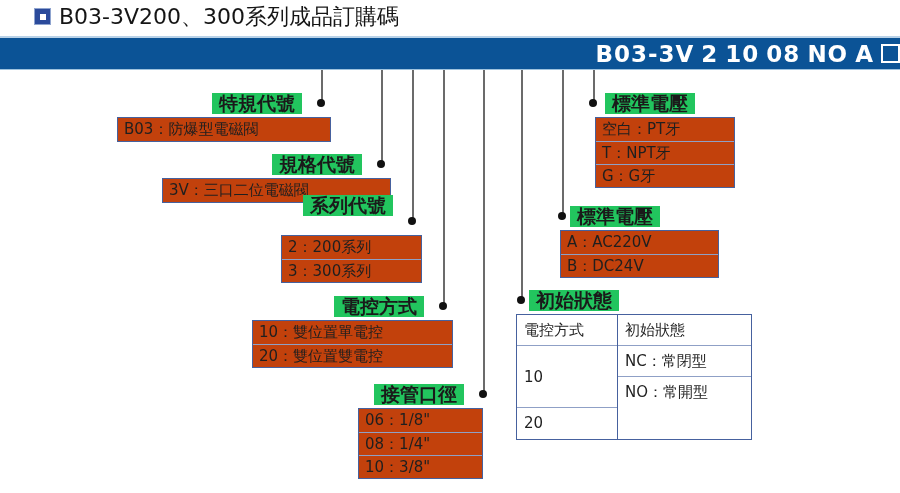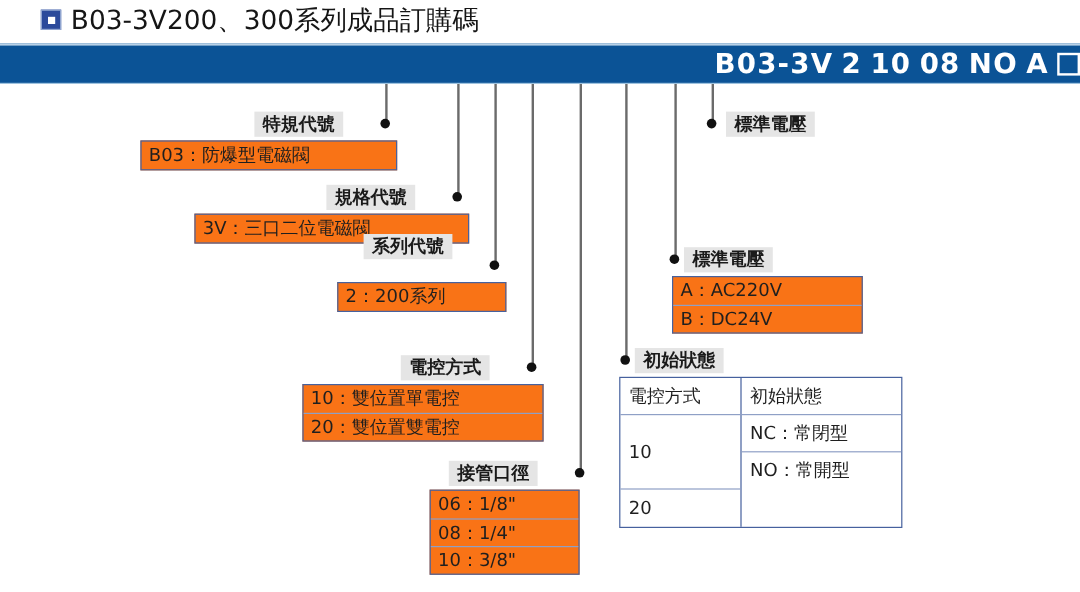--- a/index.html
+++ b/index.html
@@ -98,36 +98,36 @@
     position: absolute;
     width: 8px;
     height: 8px;
     border-radius: 50%;
     background: #111111;
   }
 
   
   .tag {
     position: absolute;
-    background: #e5e5e5;
+    background: #22c55e;
     color: #1a1a1a;
     font-weight: bold;
-    font-size: 15px;
+    font-size: 19px;
     line-height: 21px;
     height: 21px;
     padding: 0 7px;
     white-space: nowrap;
     box-sizing: border-box;
   }
 
   
   .vbox {
     position: absolute;
     border: 1.5px solid #46619e;
-    background: #f97316;
+    background: #c2410c;
     box-sizing: border-box;
   }
   .vbox .row {
     font-size: 15px;
     line-height: 23px;
     height: 23px;
     color: #1f1f1f;
     padding: 0 6px;
     white-space: nowrap;
     box-sizing: border-box;
@@ -213,39 +213,45 @@
   <div class="dot" style="left:377px; top:160px;"></div>
   <div class="tag" style="left:272px; top:154px;">規格代號</div>
   <div class="vbox" style="left:162px; top:178px; width:229px;">
     <div class="row">3V：三口二位電磁閥</div>
   </div>
 
   <div class="dot" style="left:408px; top:217px;"></div>
   <div class="tag" style="left:303px; top:195px;">系列代號</div>
   <div class="vbox" style="left:281px; top:235px; width:141px;">
     <div class="row">2：200系列</div>
+    <div class="row">3：300系列</div>
   </div>
 
   <div class="dot" style="left:439px; top:302px;"></div>
   <div class="tag" style="left:334px; top:296px;">電控方式</div>
   <div class="vbox" style="left:252px; top:320px; width:201px;">
     <div class="row">10：雙位置單電控</div>
     <div class="row">20：雙位置雙電控</div>
   </div>
 
   <div class="dot" style="left:479px; top:390px;"></div>
   <div class="tag" style="left:374px; top:384px;">接管口徑</div>
   <div class="vbox" style="left:358px; top:408px; width:125px;">
     <div class="row">06：1/8"</div>
     <div class="row">08：1/4"</div>
     <div class="row">10：3/8"</div>
   </div>
 
   <div class="dot" style="left:589px; top:99px;"></div>
   <div class="tag" style="left:605px; top:93px;">標準電壓</div>
+  <div class="vbox" style="left:595px; top:117px; width:140px;">
+    <div class="row">空白：PT牙</div>
+    <div class="row">T：NPT牙</div>
+    <div class="row">G：G牙</div>
+  </div>
 
   <div class="dot" style="left:558px; top:212px;"></div>
   <div class="tag" style="left:570px; top:206px;text-align:center;">標準電壓</div>
   <div class="vbox" style="left:560px; top:230px; width:159px;">
     <div class="row">A：AC220V</div>
     <div class="row">B：DC24V</div>
   </div>
 
   <div class="dot" style="left:517px; top:296px;"></div>
   <div class="tag" style="left:529px; top:290px;">初始狀態</div>

